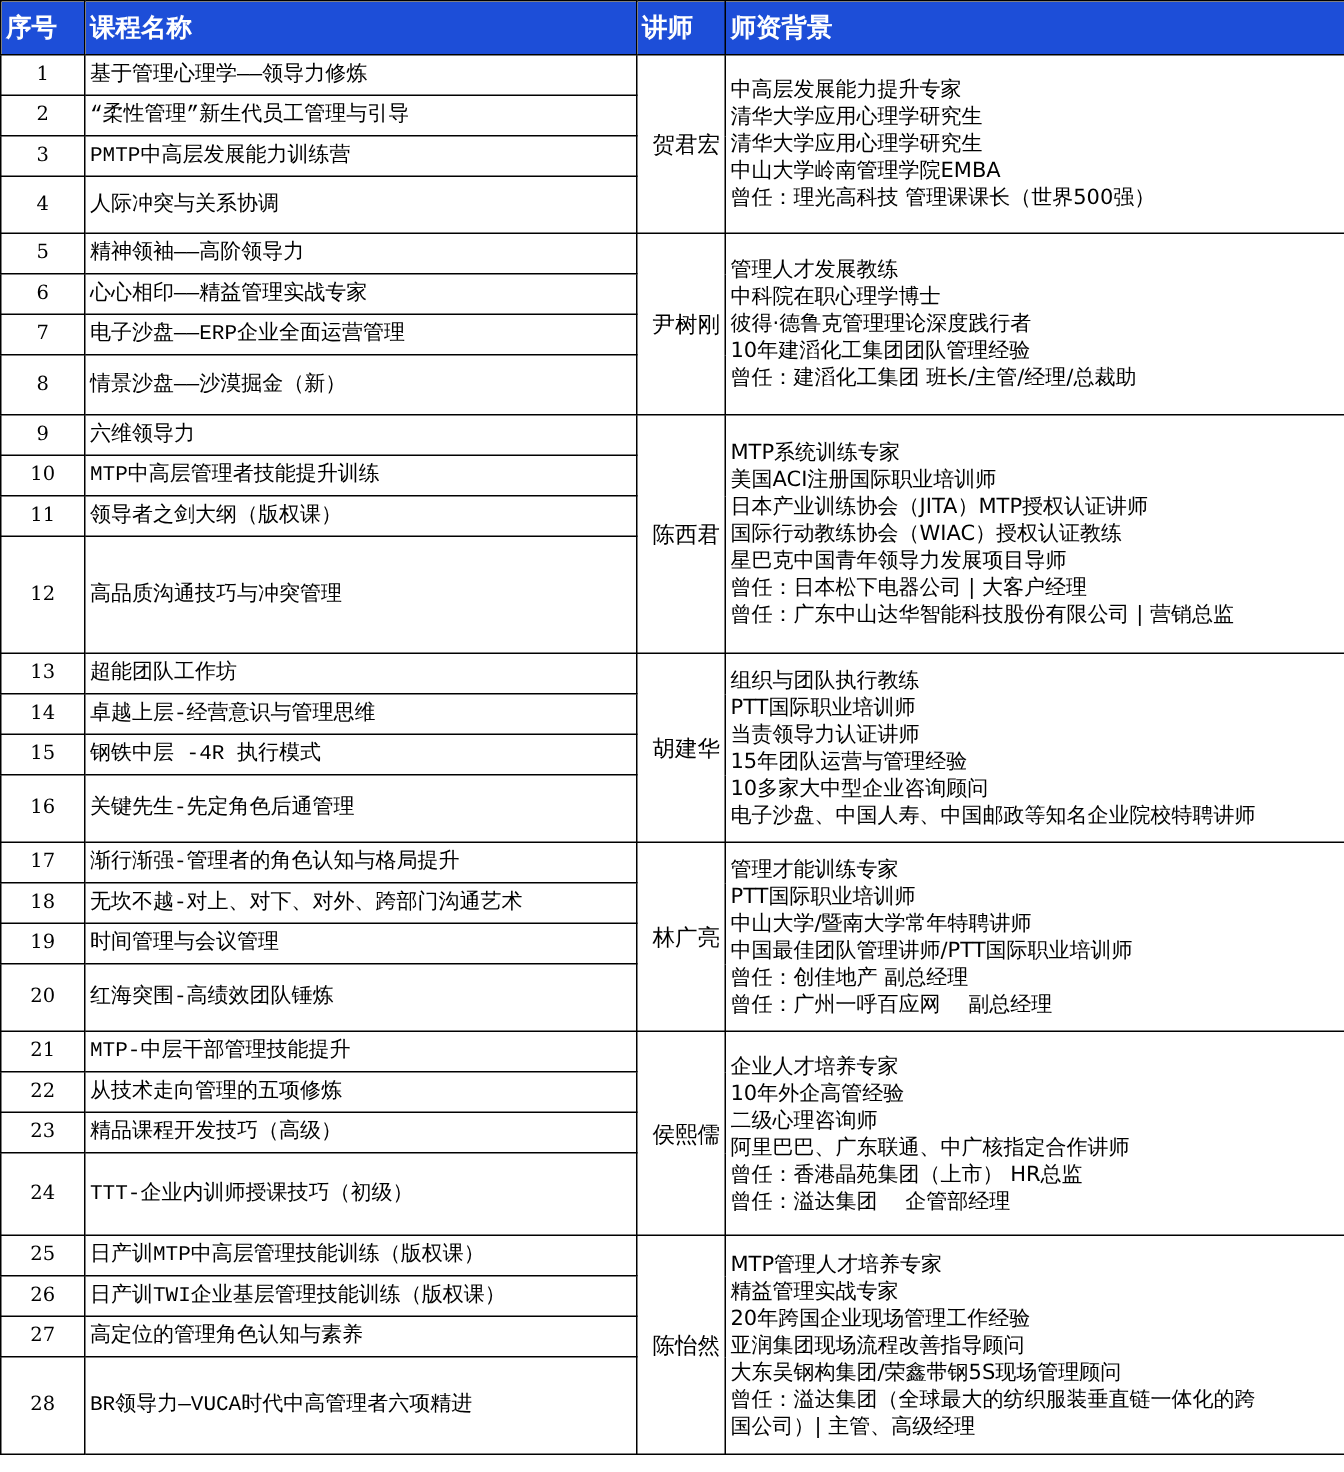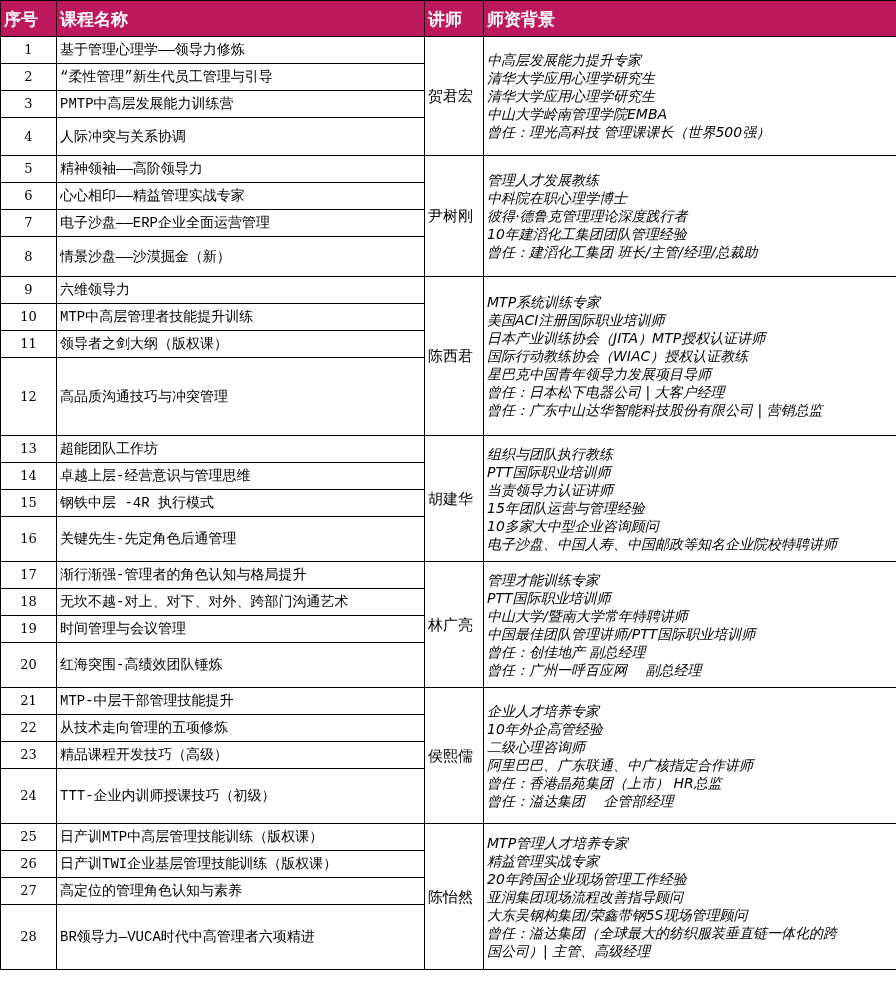--- a/index.html
+++ b/index.html
@@ -13,33 +13,33 @@
   }
   table.course-table td, table.course-table th {
     border: 1px solid #000;
     padding: 0 3px;
     line-height: 18px;
     vertical-align: middle;
     overflow: hidden;
     white-space: nowrap;
   }
   thead th {
-    background: #be185d;
+    background: #1d4ed8;
     color: #ffffff;
     font-weight: bold;
     font-size: 17px;
     text-align: left;
     height: 35px;
     padding-left: 4px;
   }
   td.num { text-align: center; font-family: "DejaVu Serif", "Liberation Serif", serif; font-size: 13px; }
   td.course { text-align: left; padding-left: 2px; font-family: Liberation Mono, monospace; }
-  td.teacher { text-align: left; font-size: 15px; padding-left: 2px; }
+  td.teacher { text-align: right; font-size: 15px; padding-left: 2px; }
   td.bg { font-size: 14px; line-height: 19px; padding-left: 2px; white-space: normal; }
-  td.bg .line { display: block; white-space: nowrap; font-style: italic; }
+  td.bg .line { display: block; white-space: nowrap; }
 </style>
 </head>
 <body>
 
 <table class="course-table">
   <colgroup>
     <col style="width:56px">
     <col style="width:368px">
     <col style="width:59px">
     <col style="width:413px">

